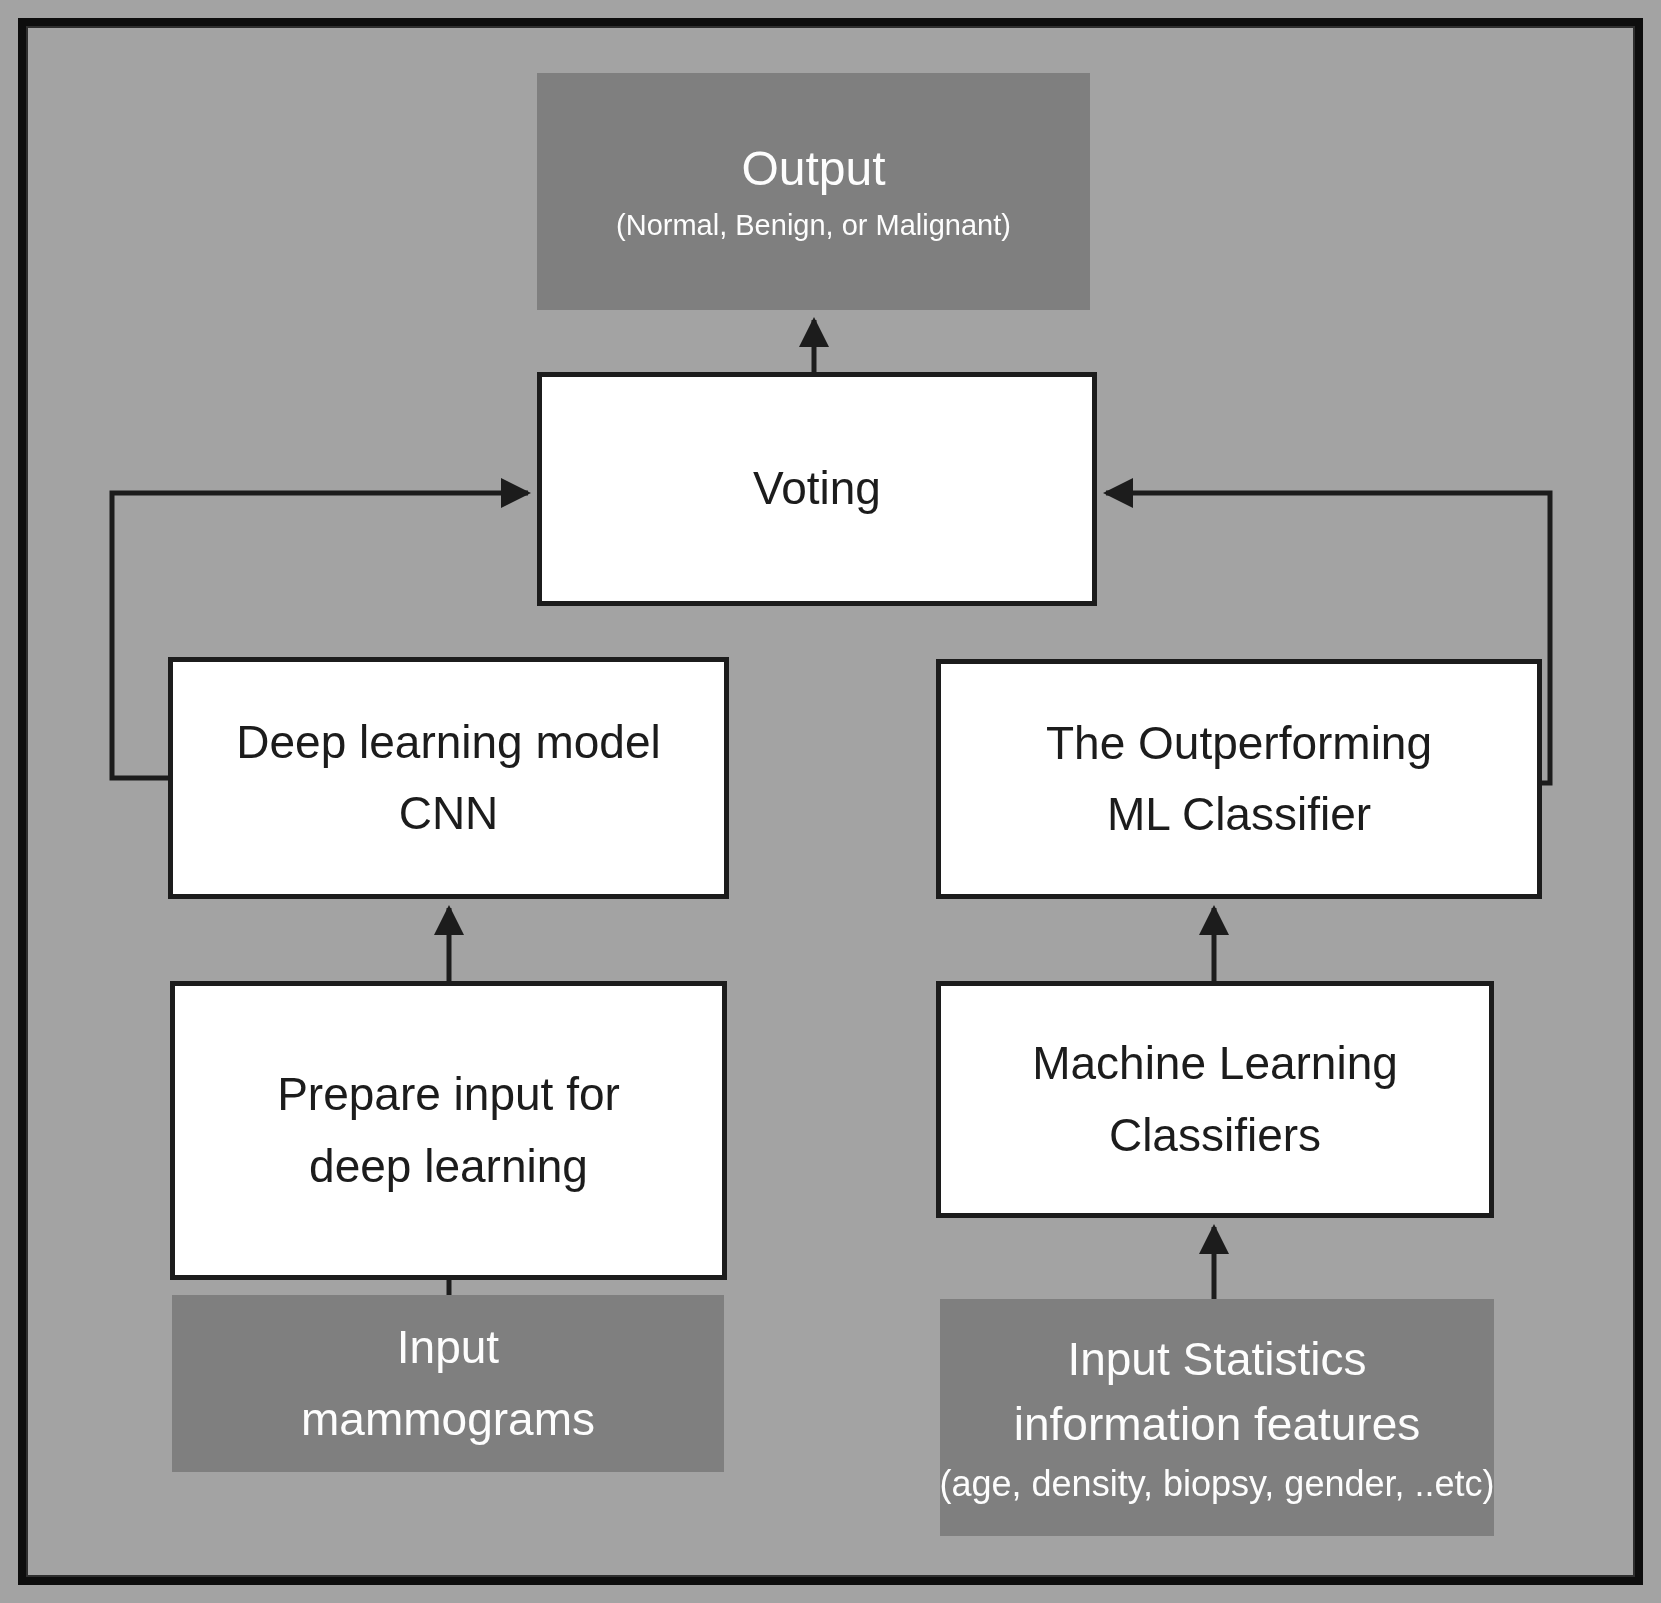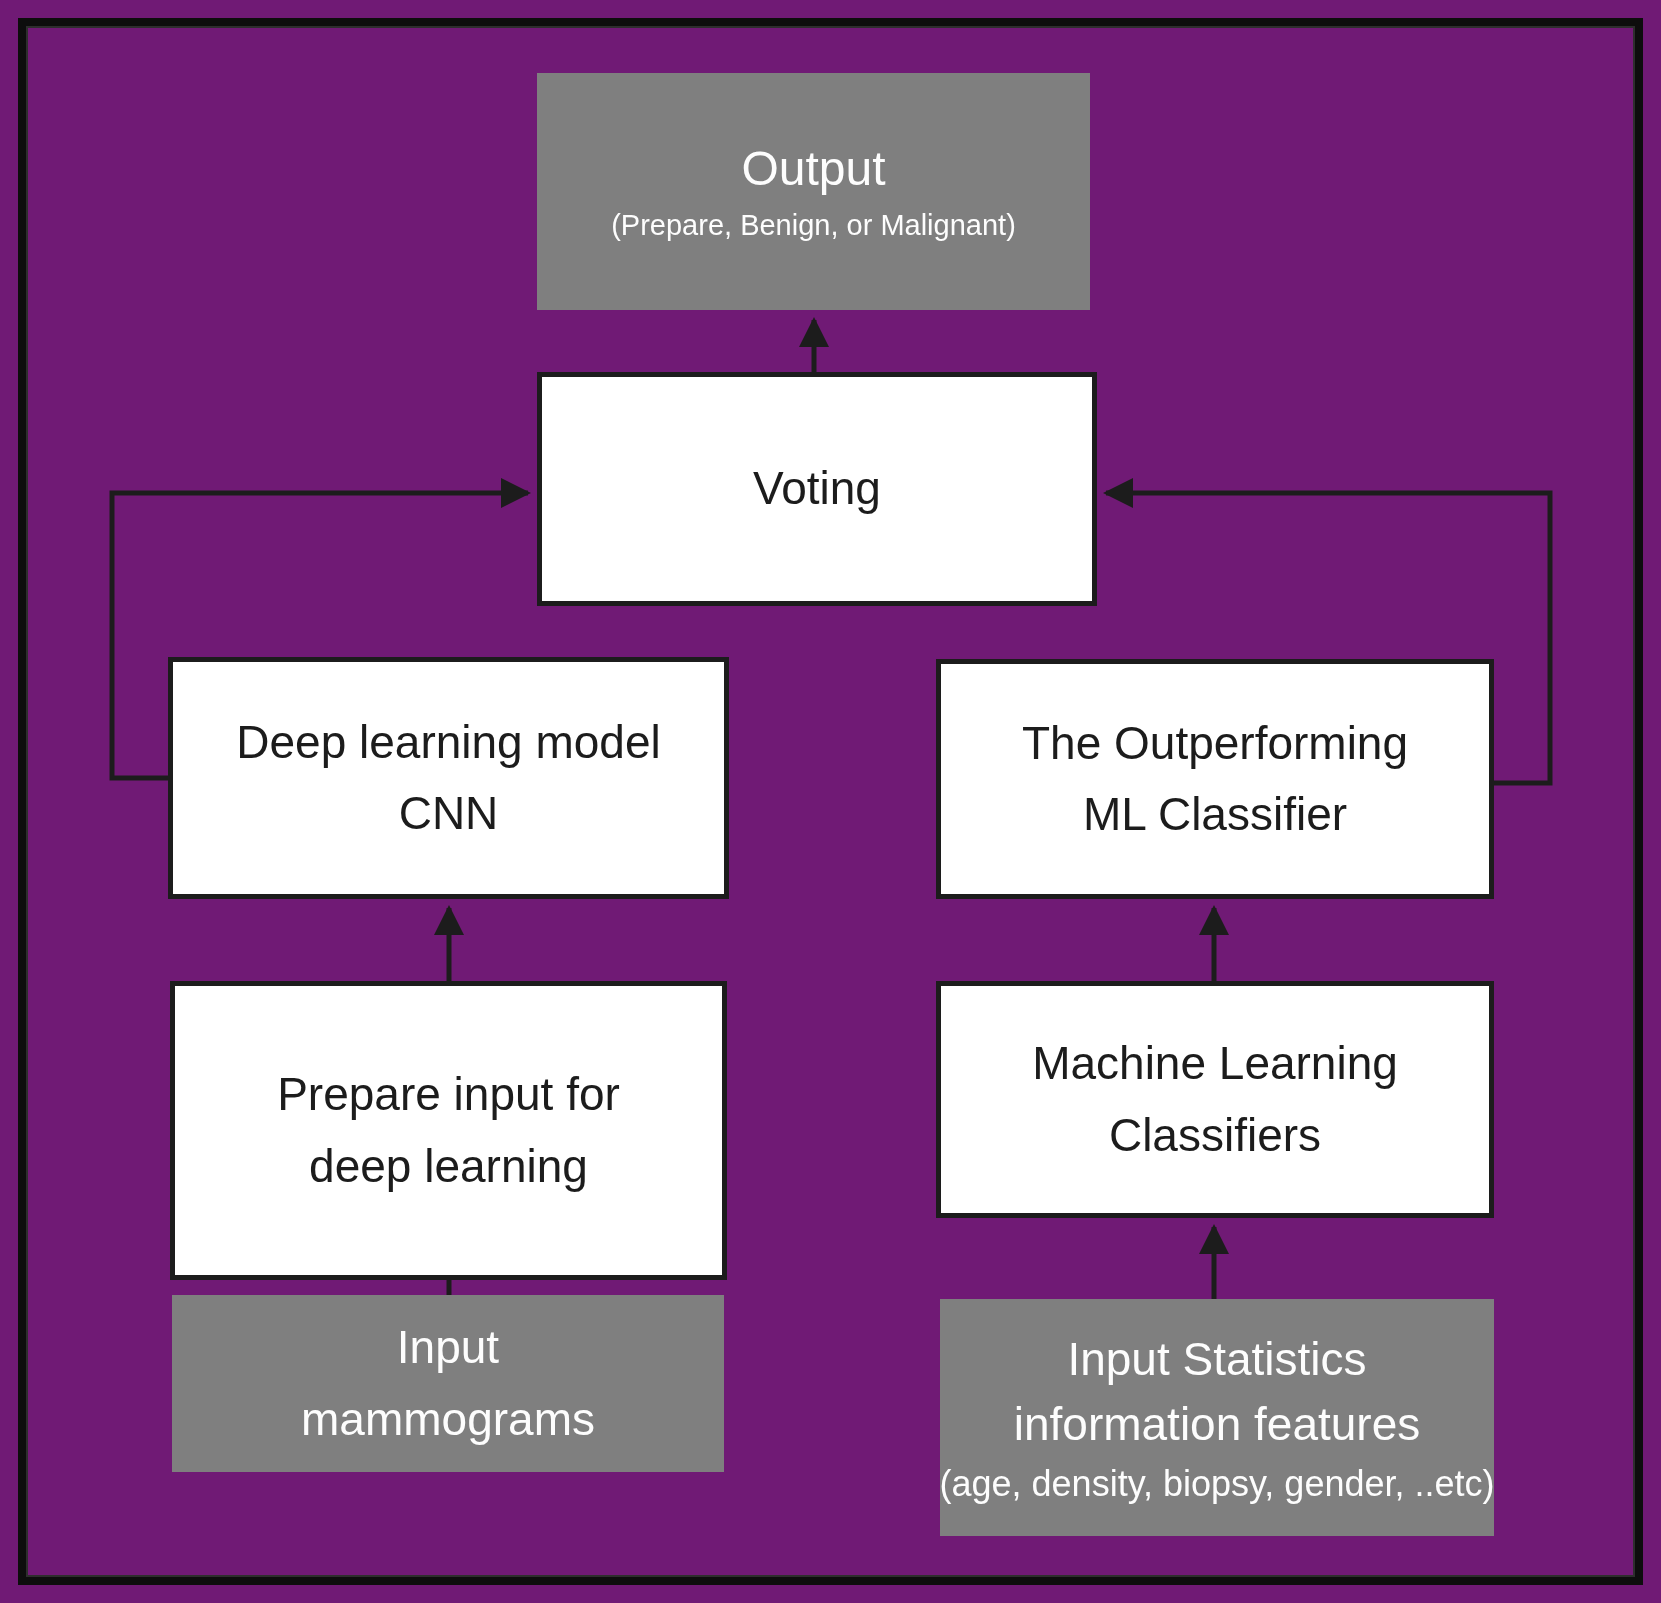--- a/index.html
+++ b/index.html
@@ -6,21 +6,21 @@
     --gray:#7f7f7f;
     --white:#ffffff;
     --stroke:#1c1c1c;
     --text-on-gray:#fdfdfd;
     --text-on-white:#1c1c1c;
   }
   html,body{margin:0;padding:0;background:#ffffff;}
   .canvas{
     position:relative;
     width:1661px;height:1603px;
-    background:#701a75;
+    background:#a3a3a3;
     font-family:"Liberation Sans", sans-serif;
     overflow:hidden;
   }
   .frame{
     position:absolute;left:18px;top:18px;
     width:1625px;height:1567px;
     box-sizing:border-box;
     border:8px solid #0d0d0d;
   }
   .frame-inner{
@@ -71,21 +71,21 @@
     margin-top:8px;
     white-space:nowrap;
   }
   .node--stats .line-big{line-height:1.42;}
   .node--stats .line-small{margin-top:4px;font-size:36px;}
 
   
   .node-output           {left:537px; top:73px;   width:553px; height:237px;}
   .node-voting           {left:537px; top:372px;  width:560px; height:234px;}
   .node-cnn              {left:168px; top:657px;  width:561px; height:242px;}
-  .node-outperforming    {left:936px; top:659px;  width:558px; height:240px;}
+  .node-outperforming    {left:936px; top:659px;  width:606px; height:240px;}
   .node-prepare          {left:170px; top:981px;  width:557px; height:299px;}
   .node-ml-classifiers   {left:936px; top:981px;  width:558px; height:237px;}
   .node-input-mammograms {left:172px; top:1295px; width:552px; height:177px;}
   .node-input-statistics {left:940px; top:1299px; width:554px; height:237px;}
 </style>
 </head>
 <body>
 
 <div class="canvas">
 
@@ -103,21 +103,21 @@
     <polyline points="172,778 112,778 112,493 528,493" marker-end="url(#arrowhead)"></polyline>
     <polyline points="1490,783 1550,783 1550,493 1106,493" marker-end="url(#arrowhead)"></polyline>
     <polyline points="449,981 449,908" marker-end="url(#arrowhead)"></polyline>
     <polyline points="449,1295 449,1227" marker-end="url(#arrowhead)"></polyline>
     <polyline points="1214,981 1214,908" marker-end="url(#arrowhead)"></polyline>
     <polyline points="1214,1299 1214,1227" marker-end="url(#arrowhead)"></polyline>
   </svg>
 
   <div class="node node--gray node-output">
     <span class="line-title">Output</span>
-    <span class="line-small">(Prepare, Benign, or Malignant)</span>
+    <span class="line-small">(Normal, Benign, or Malignant)</span>
   </div>
 
   <div class="node node--white node-voting">
     <span class="line-big">Voting</span>
   </div>
 
   <div class="node node--white node-cnn">
     <span class="line-big">Deep learning model</span>
     <span class="line-big">CNN</span>
   </div>

